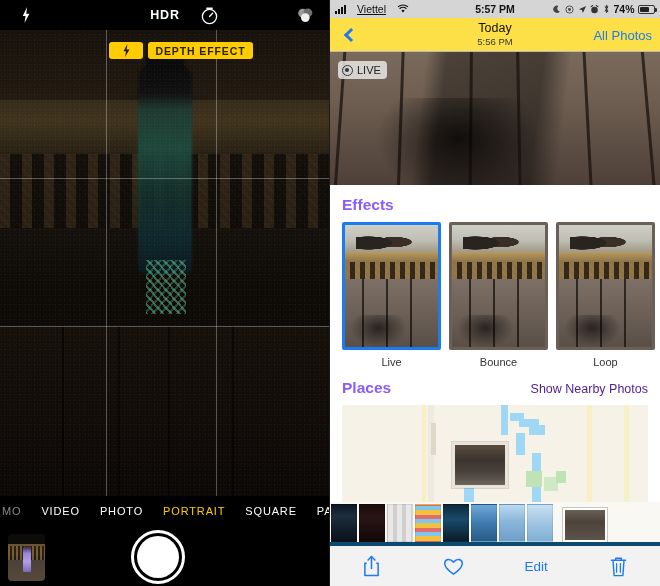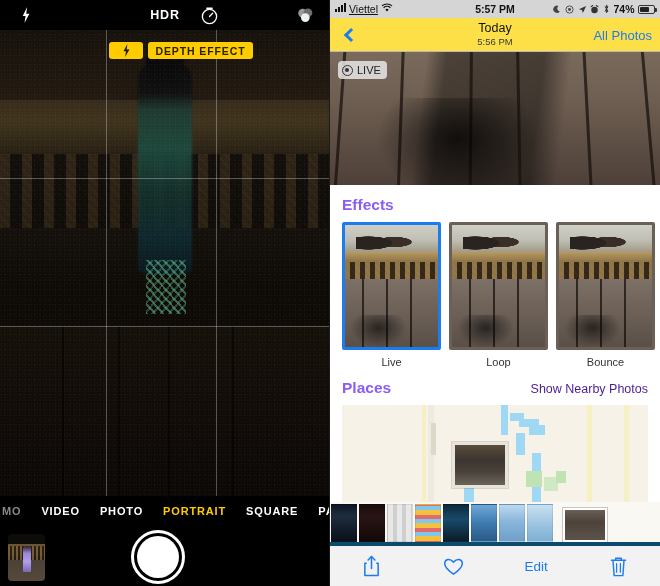--- a/index.html
+++ b/index.html
@@ -97,21 +97,21 @@
 
   .cam-bottom {
     position:absolute; left:0; bottom:0; width:330px; height:90px; background:#000; z-index:20;
   }
   .mode-strip {
     position:absolute; top:0; left:0; width:330px; height:30px;
     display:flex; align-items:center; gap:0;
     overflow:hidden;
   }
   .mode {
-    color:#fff; font-size:11px; font-weight:700; letter-spacing:.85px;
+    color:#fff; font-size:11px; font-weight:400; letter-spacing:.85px;
     white-space:nowrap; padding:0 10px;
   }
   .mode.partial { color:#888; padding-left:2px; }
   .mode.active { color:#ffcc00; }
 
   .shutter-row { position:absolute; top:30px; left:0; width:330px; height:60px; }
   .thumb-preview {
     position:absolute; left:8px; top:8px; width:37px; height:47px;
     border-radius:4px; overflow:hidden;
     background:linear-gradient(180deg,#0e0c09 0%, #0e0c09 22%, #6b5433 22%, #6b5433 46%, #4a4038 46%, #57493a 100%);
@@ -134,21 +134,21 @@
     border-radius:50%; background:#fff;
   }
 
   
   .photos { position:relative; width:330px; height:586px; background:#fff; }
 
   .statusbar {
     position:relative; height:18px; background:#d5d5d5;
     display:flex; align-items:center; font-size:10.5px; color:#111; font-weight:600;
   }
-  .sb-left { position:absolute; left:5px; display:flex; align-items:flex-start; gap:3px;text-decoration:underline; }
+  .sb-left { position:absolute; left:5px; display:flex; align-items:center; gap:11px;text-decoration:underline; }
   .sb-center { position:absolute; left:0; width:330px; text-align:center; }
   .sb-right { position:absolute; right:5px; display:flex; align-items:center; gap:3.5px; }
   .sb-carrier { font-weight:400; font-size:10.5px; }
   .bars { display:flex; align-items:flex-end; gap:1px; height:9px; }
   .bars i { display:block; width:2px; background:#111; }
   .bars i:nth-child(1){height:3px}.bars i:nth-child(2){height:5px}
   .bars i:nth-child(3){height:7px}.bars i:nth-child(4){height:9px}
   .batt { width:17px; height:9px; border:1px solid #333; border-radius:2px; position:relative; }
   .batt::after{ content:""; position:absolute; right:-3px; top:2.5px; width:2px; height:4px; background:#333; border-radius:0 1px 1px 0; }
   .batt i { position:absolute; left:1px; top:1px; bottom:1px; width:60%; background:#222; border-radius:1px; }
@@ -418,35 +418,35 @@
           <span class="sky"></span>
             <span class="people"></span>
             <span class="rail"></span>
             <span class="lat"></span>
           <span class="floor"></span>
           <span class="fp" style="left:18%"></span>
             <span class="fp" style="left:44%"></span>
             <span class="fp" style="left:70%"></span>
           <span class="fsh"></span>
         </div>
-        <div class="label">Loop</div>
+        <div class="label">Bounce</div>
       </div>
       <div class="effect">
         <div class="thumb">
           <span class="sky"></span>
             <span class="people"></span>
             <span class="rail"></span>
             <span class="lat"></span>
           <span class="floor"></span>
           <span class="fp" style="left:18%"></span>
             <span class="fp" style="left:44%"></span>
             <span class="fp" style="left:70%"></span>
           <span class="fsh"></span>
         </div>
-        <div class="label">Bounce</div>
+        <div class="label">Loop</div>
       </div>
 
     </div>
 
     <div class="section-head">
       <span class="section-title">Places</span>
       <span class="section-action">Show Nearby Photos</span>
     </div>
 
     <div class="places-map">

